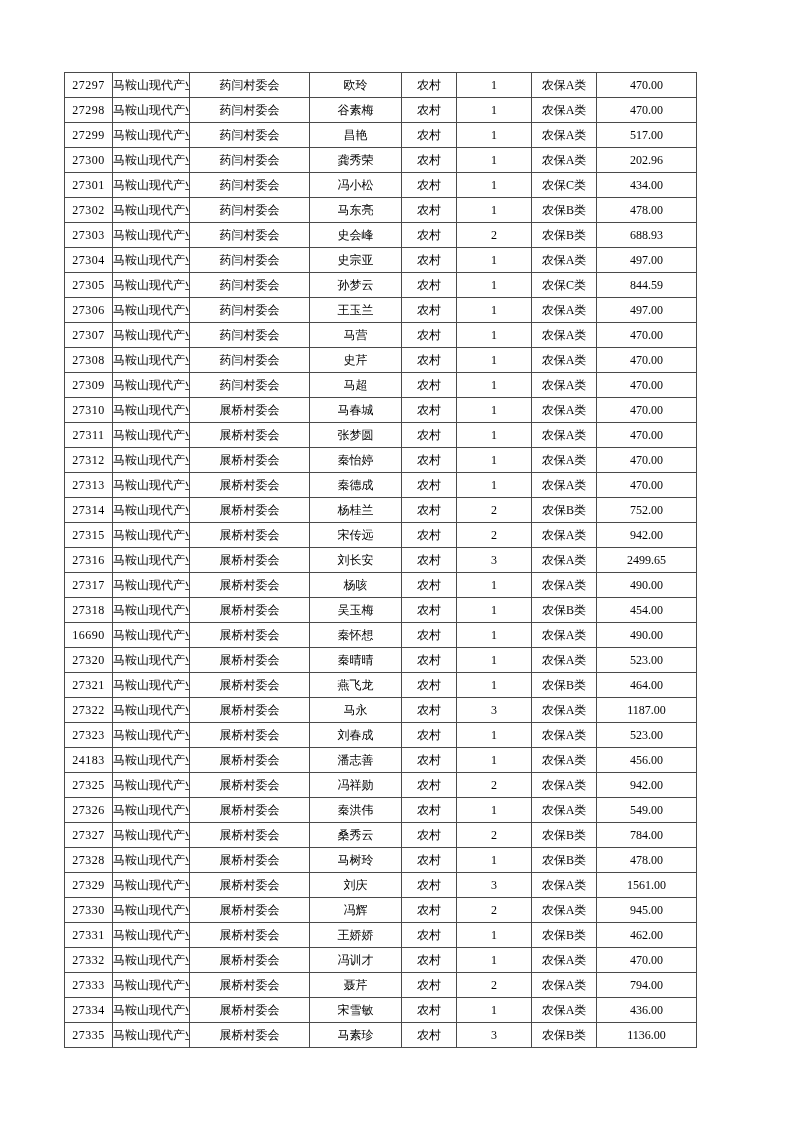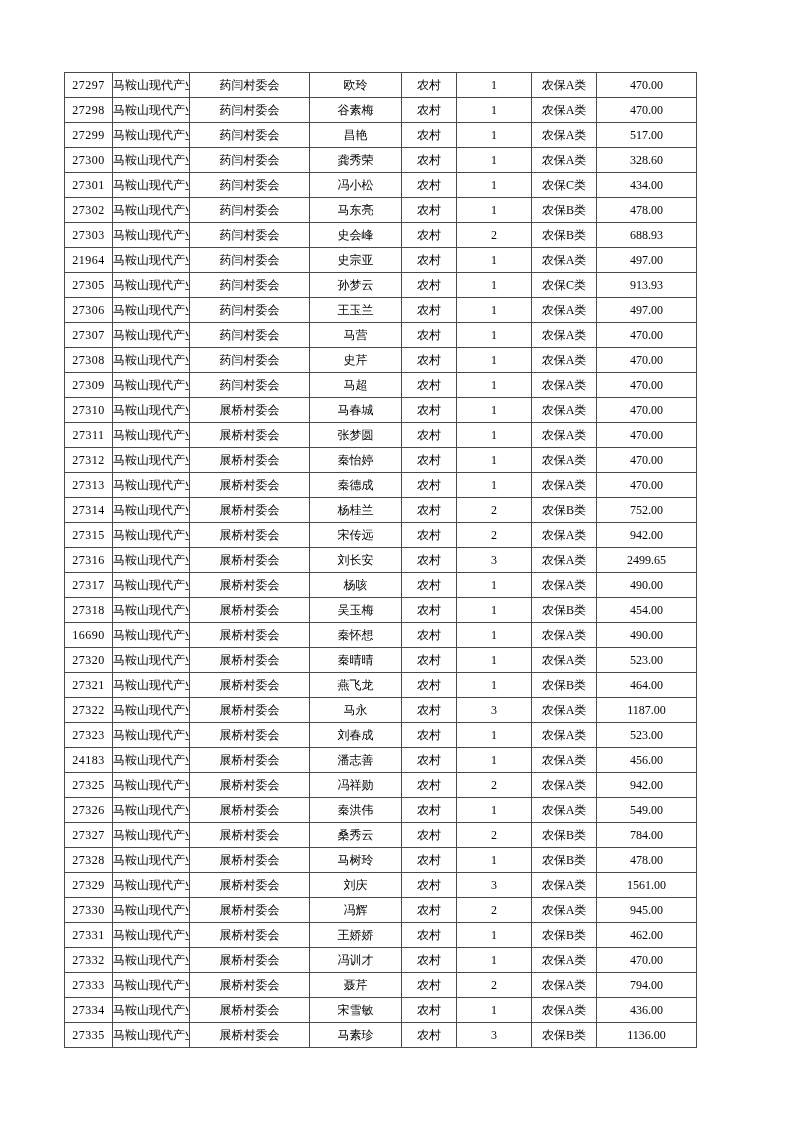--- a/index.html
+++ b/index.html
@@ -111,21 +111,21 @@
           <td class="c-amt">517.00</td>
         </tr>
         <tr>
           <td class="c-id">27300</td>
           <td class="c-org">马鞍山现代产业园</td>
           <td class="c-village">药闫村委会</td>
           <td class="c-name">龚秀荣</td>
           <td class="c-res">农村</td>
           <td class="c-count">1</td>
           <td class="c-cat">农保A类</td>
-          <td class="c-amt">328.60</td>
+          <td class="c-amt">202.96</td>
         </tr>
         <tr>
           <td class="c-id">27301</td>
           <td class="c-org">马鞍山现代产业园</td>
           <td class="c-village">药闫村委会</td>
           <td class="c-name">冯小松</td>
           <td class="c-res">农村</td>
           <td class="c-count">1</td>
           <td class="c-cat">农保C类</td>
           <td class="c-amt">434.00</td>
@@ -144,38 +144,38 @@
           <td class="c-id">27303</td>
           <td class="c-org">马鞍山现代产业园</td>
           <td class="c-village">药闫村委会</td>
           <td class="c-name">史会峰</td>
           <td class="c-res">农村</td>
           <td class="c-count">2</td>
           <td class="c-cat">农保B类</td>
           <td class="c-amt">688.93</td>
         </tr>
         <tr>
-          <td class="c-id">21964</td>
+          <td class="c-id">27304</td>
           <td class="c-org">马鞍山现代产业园</td>
           <td class="c-village">药闫村委会</td>
           <td class="c-name">史宗亚</td>
           <td class="c-res">农村</td>
           <td class="c-count">1</td>
           <td class="c-cat">农保A类</td>
           <td class="c-amt">497.00</td>
         </tr>
         <tr>
           <td class="c-id">27305</td>
           <td class="c-org">马鞍山现代产业园</td>
           <td class="c-village">药闫村委会</td>
           <td class="c-name">孙梦云</td>
           <td class="c-res">农村</td>
           <td class="c-count">1</td>
           <td class="c-cat">农保C类</td>
-          <td class="c-amt">913.93</td>
+          <td class="c-amt">844.59</td>
         </tr>
         <tr>
           <td class="c-id">27306</td>
           <td class="c-org">马鞍山现代产业园</td>
           <td class="c-village">药闫村委会</td>
           <td class="c-name">王玉兰</td>
           <td class="c-res">农村</td>
           <td class="c-count">1</td>
           <td class="c-cat">农保A类</td>
           <td class="c-amt">497.00</td>

